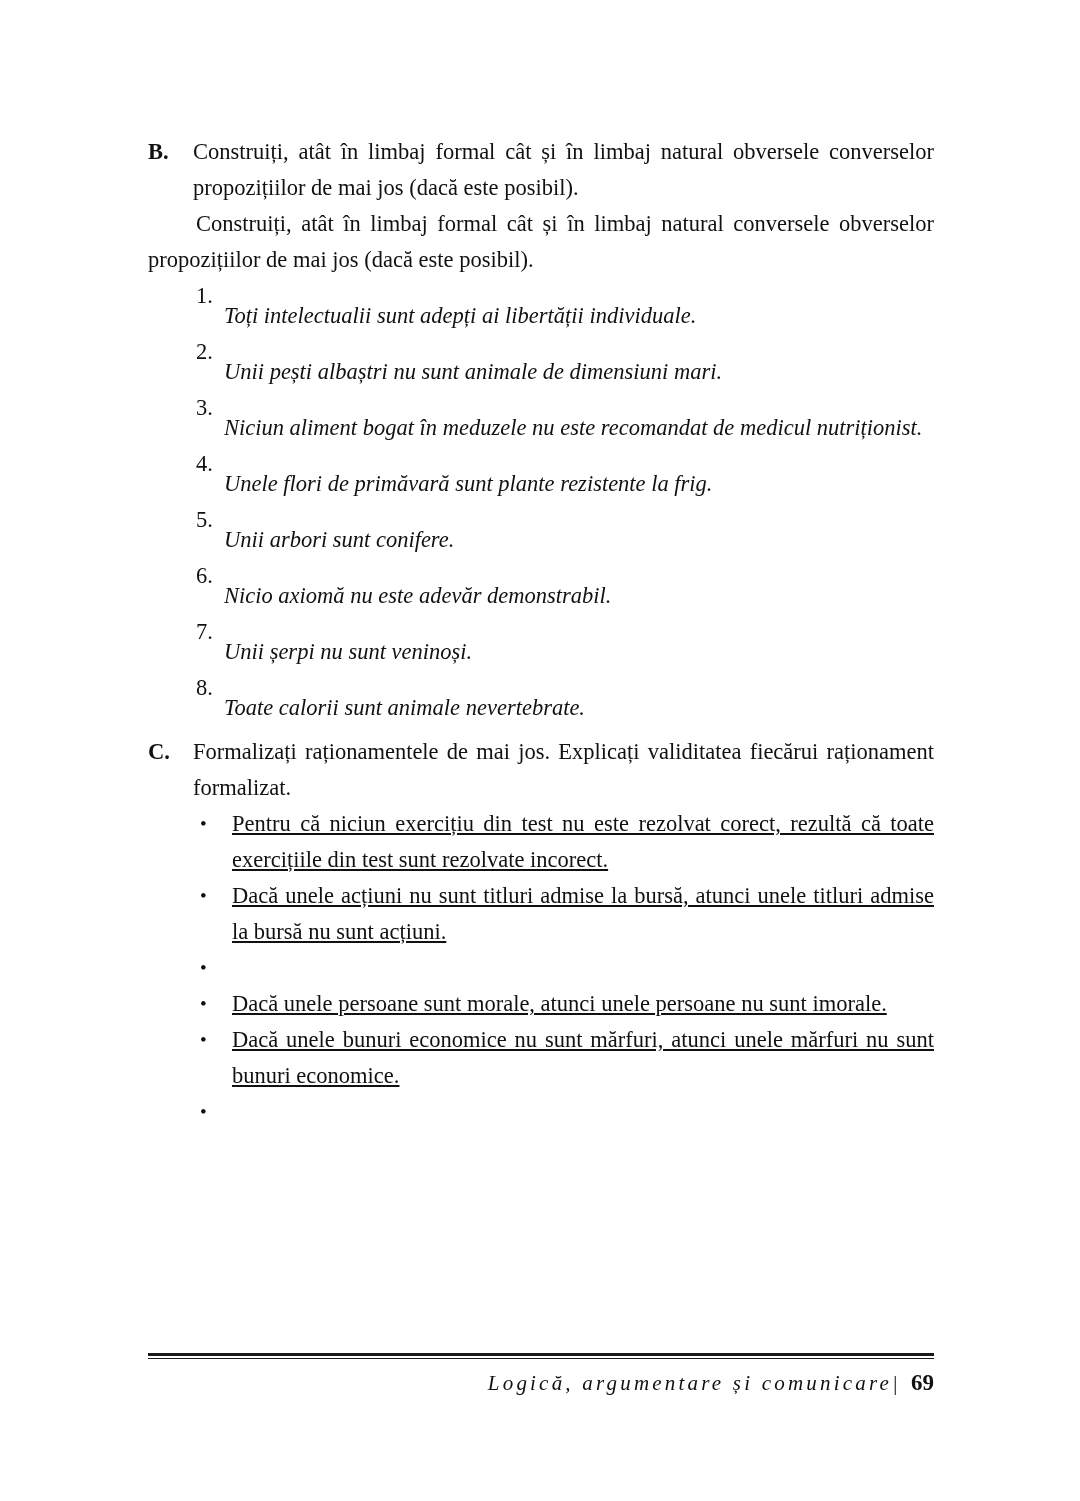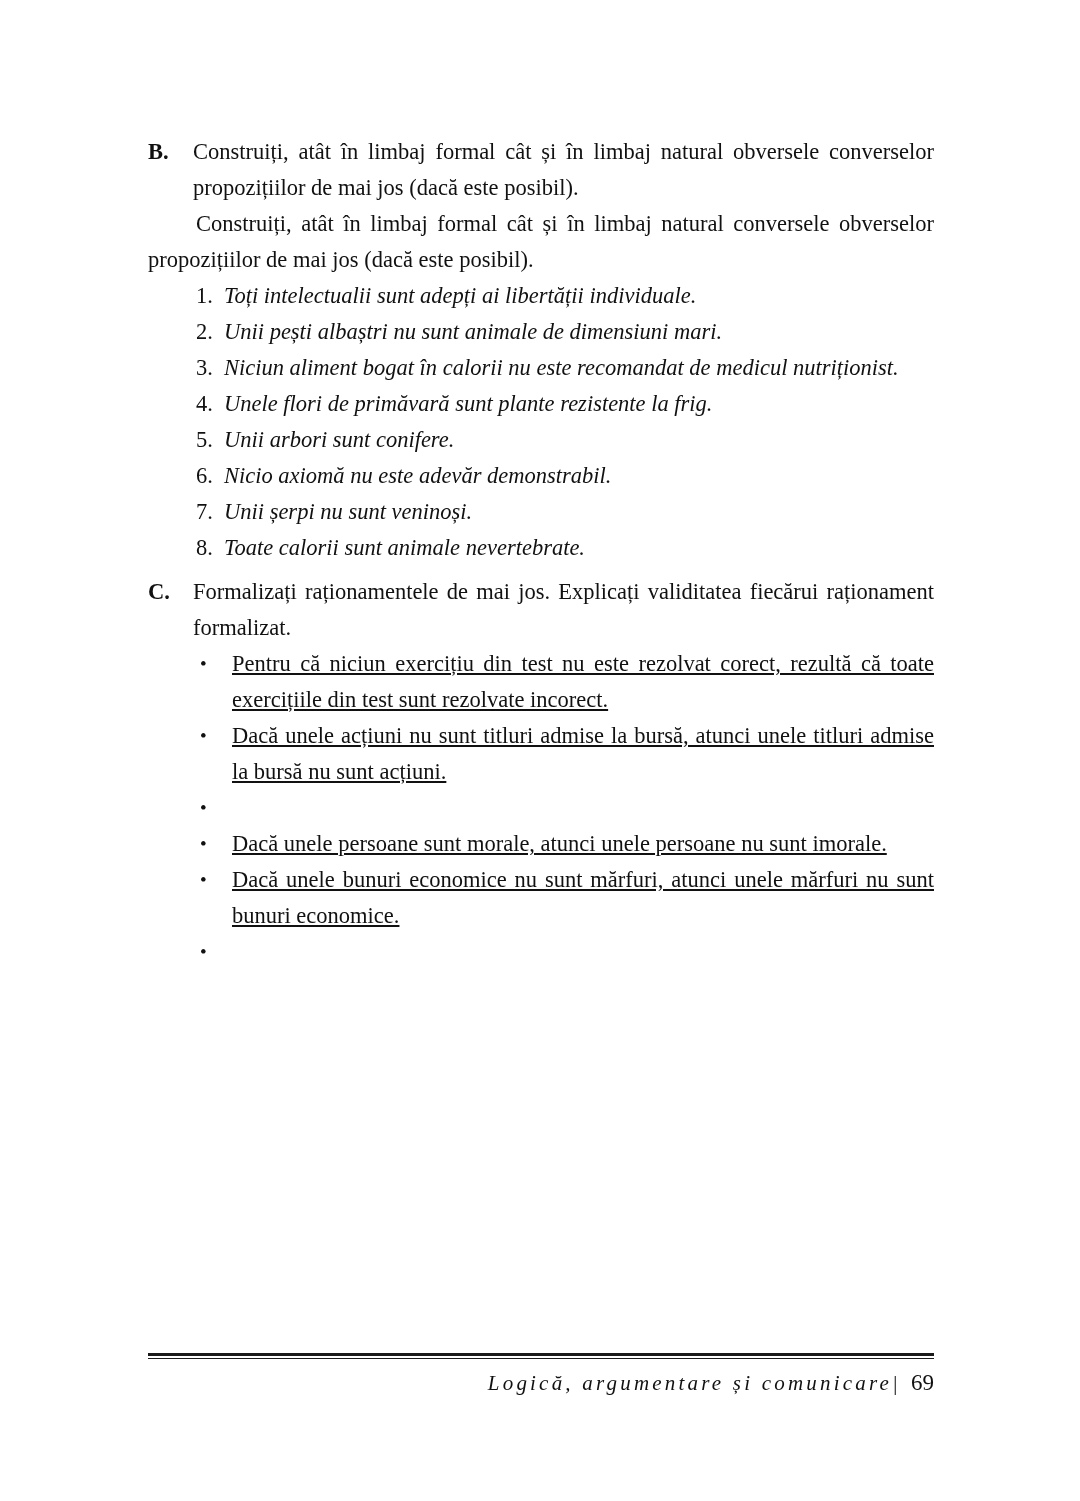--- a/index.html
+++ b/index.html
@@ -71,20 +71,21 @@
   .num-item .num {
     flex: 0 0 28px;
     margin-left: 48px;
     font-style: normal;
     text-align: left;
   }
   .num-item .txt {
     flex: 1 1 auto;
     text-align: justify;
     text-justify: inter-word;
+    margin-top: 20px;
   }
   .num-item.nojust .txt { text-align: left; }
 
   
   .bul-list {
     list-style: none;
     margin: 0;
     padding: 0;
   }
   .bul-item {
@@ -138,21 +139,21 @@
     font-size: 21px;
     line-height: 30px;
     white-space: nowrap;
   }
   .footer-title {
     font-style: italic;
     letter-spacing: 3.2px;
     margin-top: 12px;
   }
   .footer-pageno {
-    font-weight: normal;
+    font-weight: bold;
     font-style: normal;
     letter-spacing: 0;
     margin-left: 10px;
     font-size: 23px;
   }
   .faint { color: #6a4a46; }
 </style>
 </head>
 <body>
 
@@ -171,21 +172,21 @@
       <li class="num-item nojust">
         <span class="num">1.</span>
         <span class="txt">Toți intelectualii sunt adepți ai libertății individuale.</span>
       </li>
       <li class="num-item nojust">
         <span class="num">2.</span>
         <span class="txt">Unii pești albaștri nu sunt animale de dimensiuni mari.</span>
       </li>
       <li class="num-item">
         <span class="num">3.</span>
-        <span class="txt">Niciun aliment bogat în calorii nu este recomandat de medicul nutriționist.</span>
+        <span class="txt">Niciun aliment bogat în meduzele nu este recomandat de medicul nutriționist.</span>
       </li>
       <li class="num-item nojust">
         <span class="num">4.</span>
         <span class="txt">Unele flori de primăvară sunt plante rezistente la frig.</span>
       </li>
       <li class="num-item nojust">
         <span class="num">5.</span>
         <span class="txt">Unii arbori sunt conifere.</span>
       </li>
       <li class="num-item nojust">

